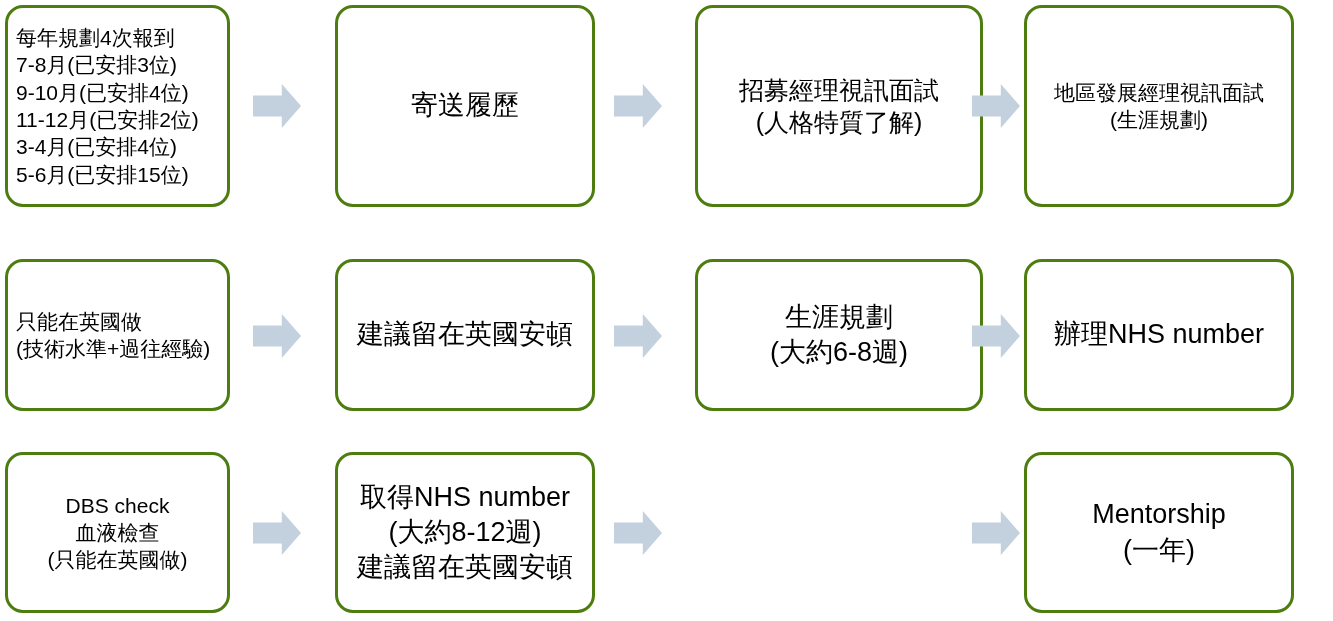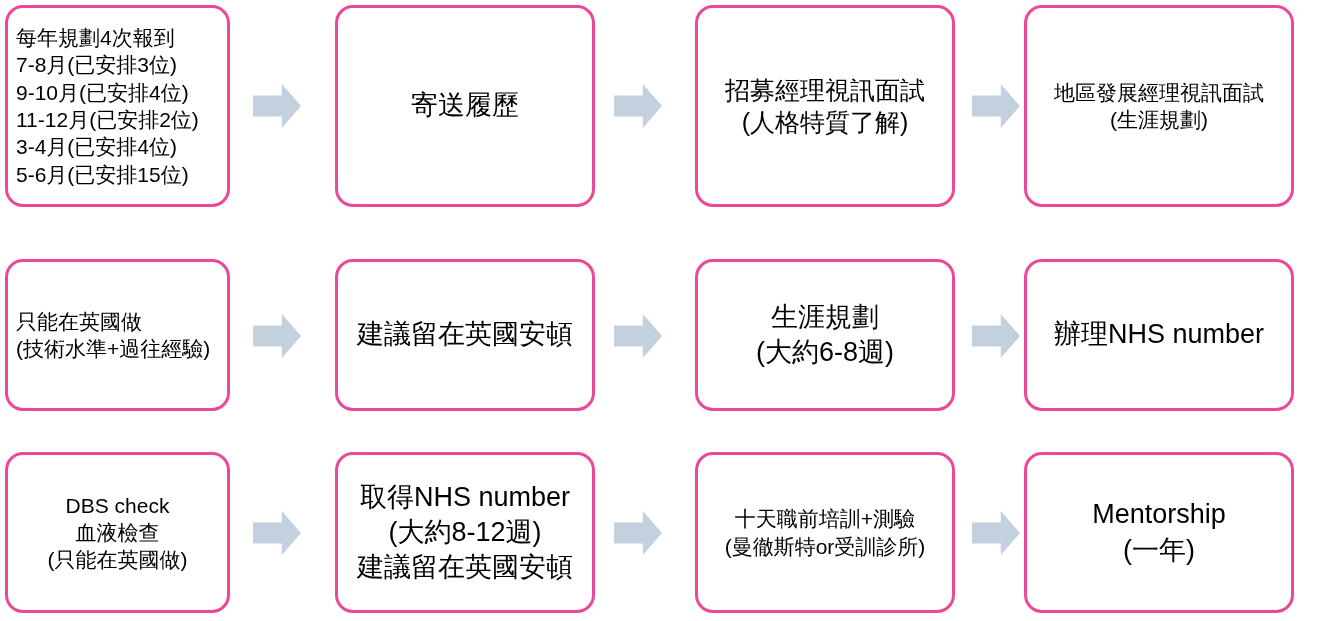--- a/index.html
+++ b/index.html
@@ -8,42 +8,42 @@
     background:#ffffff;
     font-family:"Liberation Sans","DejaVu Sans",sans-serif;
     overflow:hidden;
   }
   #canvas{position:relative;width:1333px;height:621px;}
 
   .node{
     position:absolute;
     box-sizing:border-box;
     background:#ffffff;
-    border:3px solid #ec4899;
+    border:3px solid #4d7c0f;
     border-radius:18px;
     display:flex;
     align-items:center;
     color:#000000;
     line-height:1.30;
     white-space:pre-line;
   }
   .node.center{justify-content:center;text-align:center;}
   .node.left{justify-content:flex-start;text-align:left;}
   .node .txt{display:block;width:100%;padding:0 10px;box-sizing:border-box;}
   .node.left .txt{padding:0 8px;}
 
   
   .r1{top:5px;height:202px;}
   .r2{top:259px;height:152px;}
   .r3{top:452px;height:161px;}
 
   
   .c1{left:5px;width:225px;}
   .c2{left:335px;width:260px;}
-  .c3{left:695px;width:260px;}
+  .c3{left:695px;width:288px;}
   .c4{left:1024px;width:270px;}
   .fs-md{font-size:21px;}
   .fs-lg{font-size:25px;}
   .fs-xl{font-size:27px;}
 
   
   .arrow{
     position:absolute;
     background:#c3d0dd;
     width:48px;height:44px;
@@ -116,24 +116,20 @@
   </div>
   <div class="arrow a-r3 a-c1"></div>
 
   <div class="node r3 c2 center fs-xl">
     <span class="txt">取得NHS number
 (大約8-12週)
 建議留在英國安頓</span>
   </div>
   <div class="arrow a-r3 a-c2"></div>
 
-  <div class="node r3 c3 center fs-md">
-    <span class="txt">十天職前培訓+測驗
-(曼徹斯特or受訓診所)</span>
-  </div>
   <div class="arrow a-r3 a-c3"></div>
 
   <div class="node r3 c4 center fs-xl">
     <span class="txt">Mentorship
 (一年)</span>
   </div>
 
 </div>
 
 </body></html>

